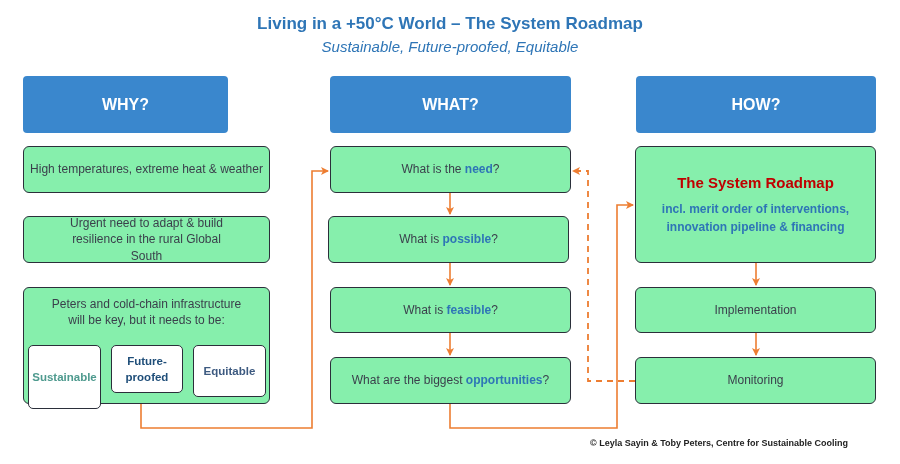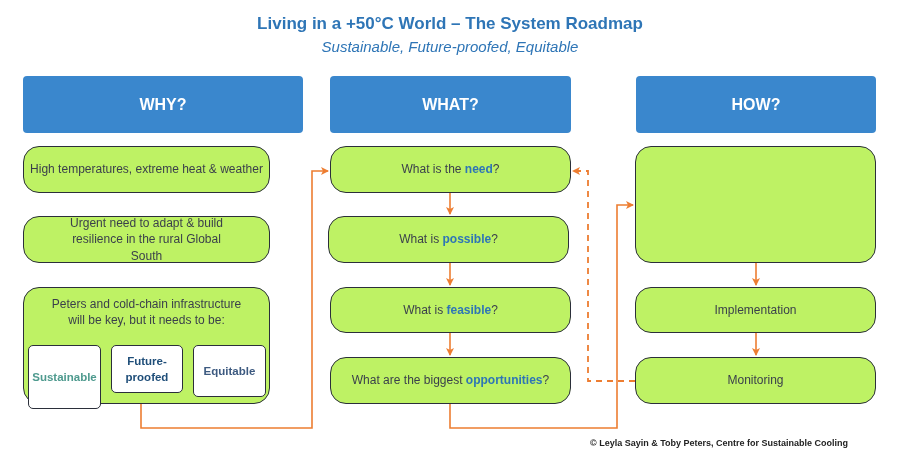--- a/index.html
+++ b/index.html
@@ -1,20 +1,20 @@
 <!DOCTYPE html>
 <html><head>
 <meta charset="utf-8">
 <style>
   html, body { margin: 0; padding: 0; background: #ffffff; }
   body { width: 900px; height: 464px; position: relative; overflow: hidden; font-family: "Liberation Sans", "DejaVu Sans", sans-serif; }
   .title { position: absolute; left: 0; width: 900px; top: 14px; text-align: center; color: #2e75b6; font-size: 17px; font-weight: bold; }
   .subtitle { position: absolute; left: 0; width: 900px; top: 38px; text-align: center; color: #2e75b6; font-size: 15px; font-style: italic; }
   .hdr { position: absolute; top: 76px; height: 57px; background: #3a87cd; border-radius: 4px; color: #fff; font-weight: bold; font-size: 16px; display: flex; align-items: center; justify-content: center; }
-  .box { position: absolute; border: 1.5px solid #2b2f3a; border-radius: 16px; background: #bef264; box-sizing: border-box; display: flex; align-items: center; justify-content: center; text-align: center; color: #3a3f4b; font-size: 12px; line-height: 1.35; }
+  .box { position: absolute; border: 1.5px solid #2b2f3a; border-radius: 6px; background: #86efac; box-sizing: border-box; display: flex; align-items: center; justify-content: center; text-align: center; color: #3a3f4b; font-size: 12px; line-height: 1.35; }
   .kw { color: #2e75b6; font-weight: bold; }
   .sub { position: absolute; border: 1.5px solid #2b2f3a; border-radius: 5px; background: #fff; box-sizing: border-box; display: flex; align-items: center; justify-content: center; text-align: center; font-weight: bold; font-size: 11.5px; line-height: 1.4; }
   .roadmap-title { color: #c00000; font-size: 15px; font-weight: bold; margin-bottom: 6px; }
   .roadmap-desc { color: #2e75b6; font-size: 12px; font-weight: bold; line-height: 1.5; }
   .credit { position: absolute; left: 590px; top: 438px; font-size: 9px; color: #222; font-weight: bold; }
   svg.conn { position: absolute; left: 0; top: 0; }
 </style>
 </head>
 <body>
 
@@ -35,21 +35,21 @@
   <polyline points="635,381 588,381 588,171 573,171" fill="none" stroke="#ed7d31" stroke-width="1.8" stroke-dasharray="6,5" marker-end="url(#arr)"></polyline>
 
   <line x1="450" y1="193" x2="450" y2="214" stroke="#ed7d31" stroke-width="1.6" marker-end="url(#arr)"></line>
   <line x1="450" y1="263" x2="450" y2="285" stroke="#ed7d31" stroke-width="1.6" marker-end="url(#arr)"></line>
   <line x1="450" y1="333" x2="450" y2="355" stroke="#ed7d31" stroke-width="1.6" marker-end="url(#arr)"></line>
 
   <line x1="756" y1="263" x2="756" y2="285" stroke="#ed7d31" stroke-width="1.6" marker-end="url(#arr)"></line>
   <line x1="756" y1="333" x2="756" y2="355" stroke="#ed7d31" stroke-width="1.6" marker-end="url(#arr)"></line>
 </svg>
 
-<div class="hdr" style="left:23px; width:280px;">WHY?</div>
+<div class="hdr" style="left:23px; width:205px;">WHY?</div>
 <div class="box" style="left:23px; top:146px; width:247px; height:47px;">
   <span>High temperatures, extreme heat &amp; weather</span>
 </div>
 <div class="box" style="left:23px; top:216px; width:247px; height:47px; padding:0 40px;">
   <span>Urgent need to adapt &amp; build resilience in the rural Global South</span>
 </div>
 <div class="box" style="left:23px; top:287px; width:247px; height:117px; align-items:flex-start; padding-top:8px;">
   <span style="display:block; padding:0 18px;">Peters and cold-chain infrastructure will be key, but it needs to be:</span>
 </div>
 <div class="sub" style="left:28px; top:345px; width:73px; height:64px; color:#4e9a8e;">Sustainable</div>
@@ -65,20 +65,22 @@
 </div>
 <div class="box" style="left:330px; top:287px; width:241px; height:46px;">
   <span><span>What is </span><span class="kw">feasible</span><span>?</span></span>
 </div>
 <div class="box" style="left:330px; top:357px; width:241px; height:47px;">
   <span><span>What are the biggest </span><span class="kw">opportunities</span><span>?</span></span>
 </div>
 
 <div class="hdr" style="left:636px; width:240px;">HOW?</div>
 <div class="box" style="left:635px; top:146px; width:241px; height:117px; flex-direction:column; padding:0 14px;">
+  <div class="roadmap-title">The System Roadmap</div>
+  <div class="roadmap-desc">incl. merit order of interventions, innovation pipeline &amp; financing</div>
 </div>
 <div class="box" style="left:635px; top:287px; width:241px; height:46px;">
   <span>Implementation</span>
 </div>
 <div class="box" style="left:635px; top:357px; width:241px; height:47px;">
   <span>Monitoring</span>
 </div>
 
 <div class="credit">© Leyla Sayin &amp; Toby Peters, Centre for Sustainable Cooling</div>
 

